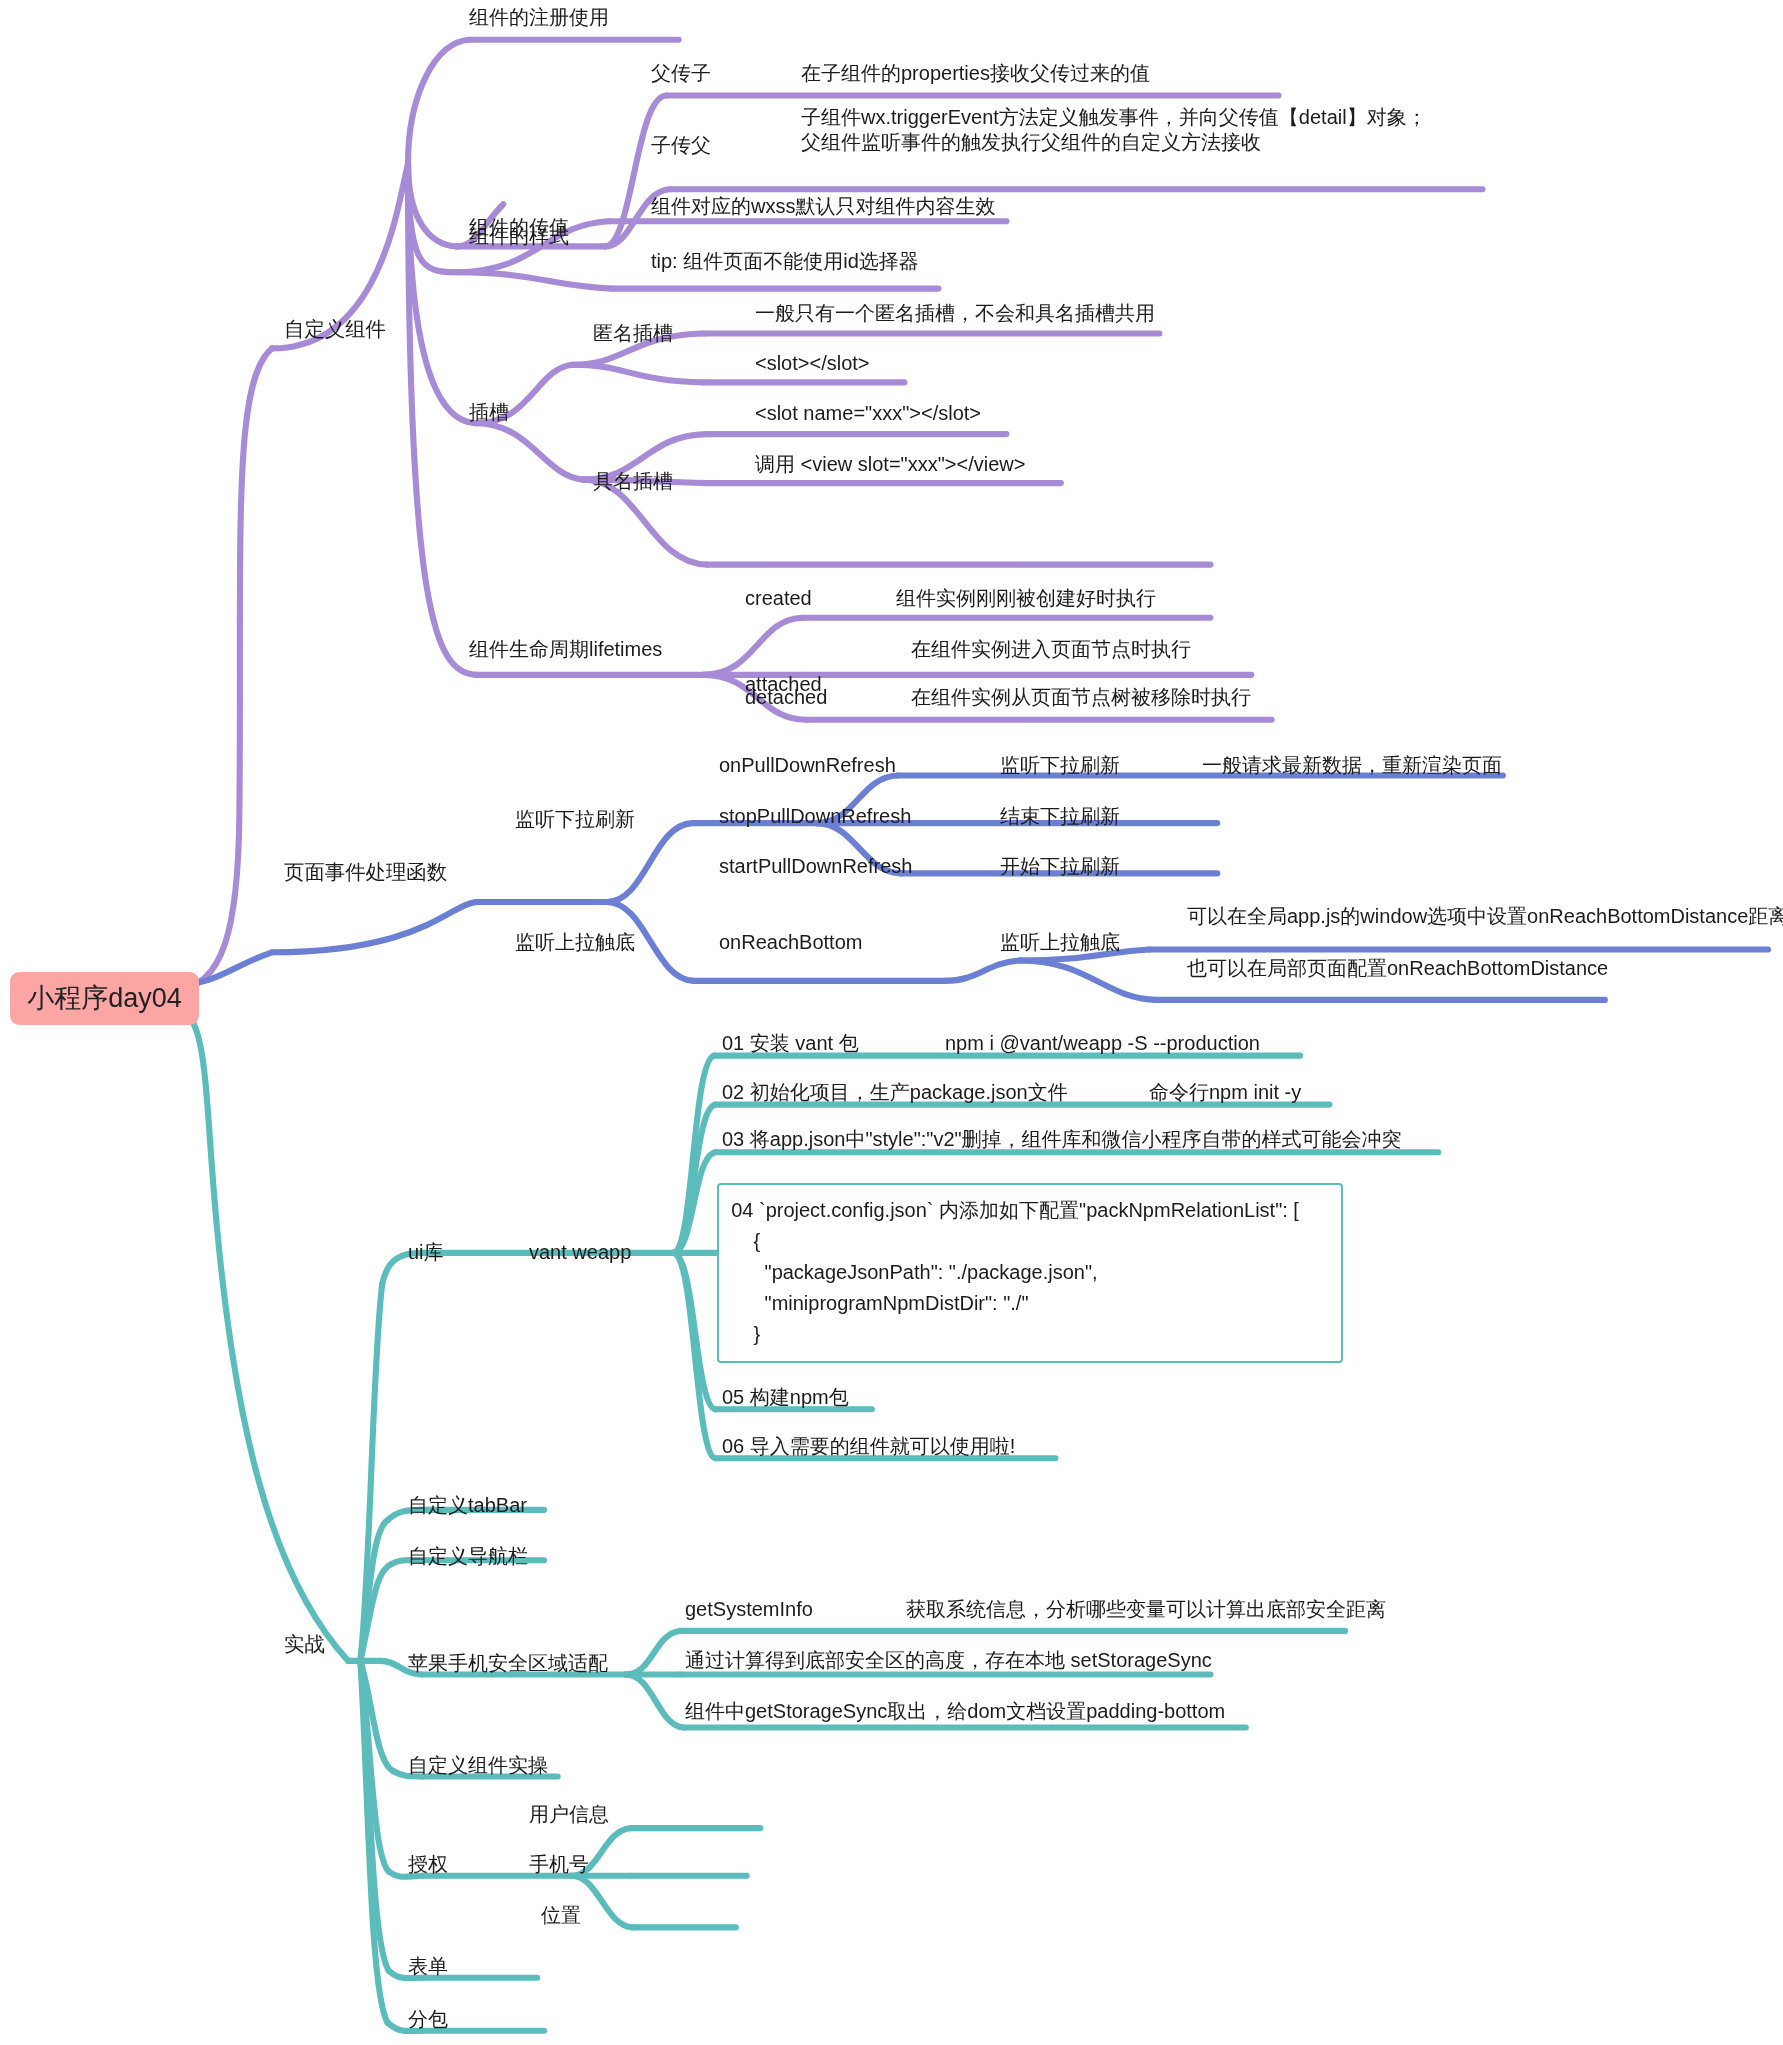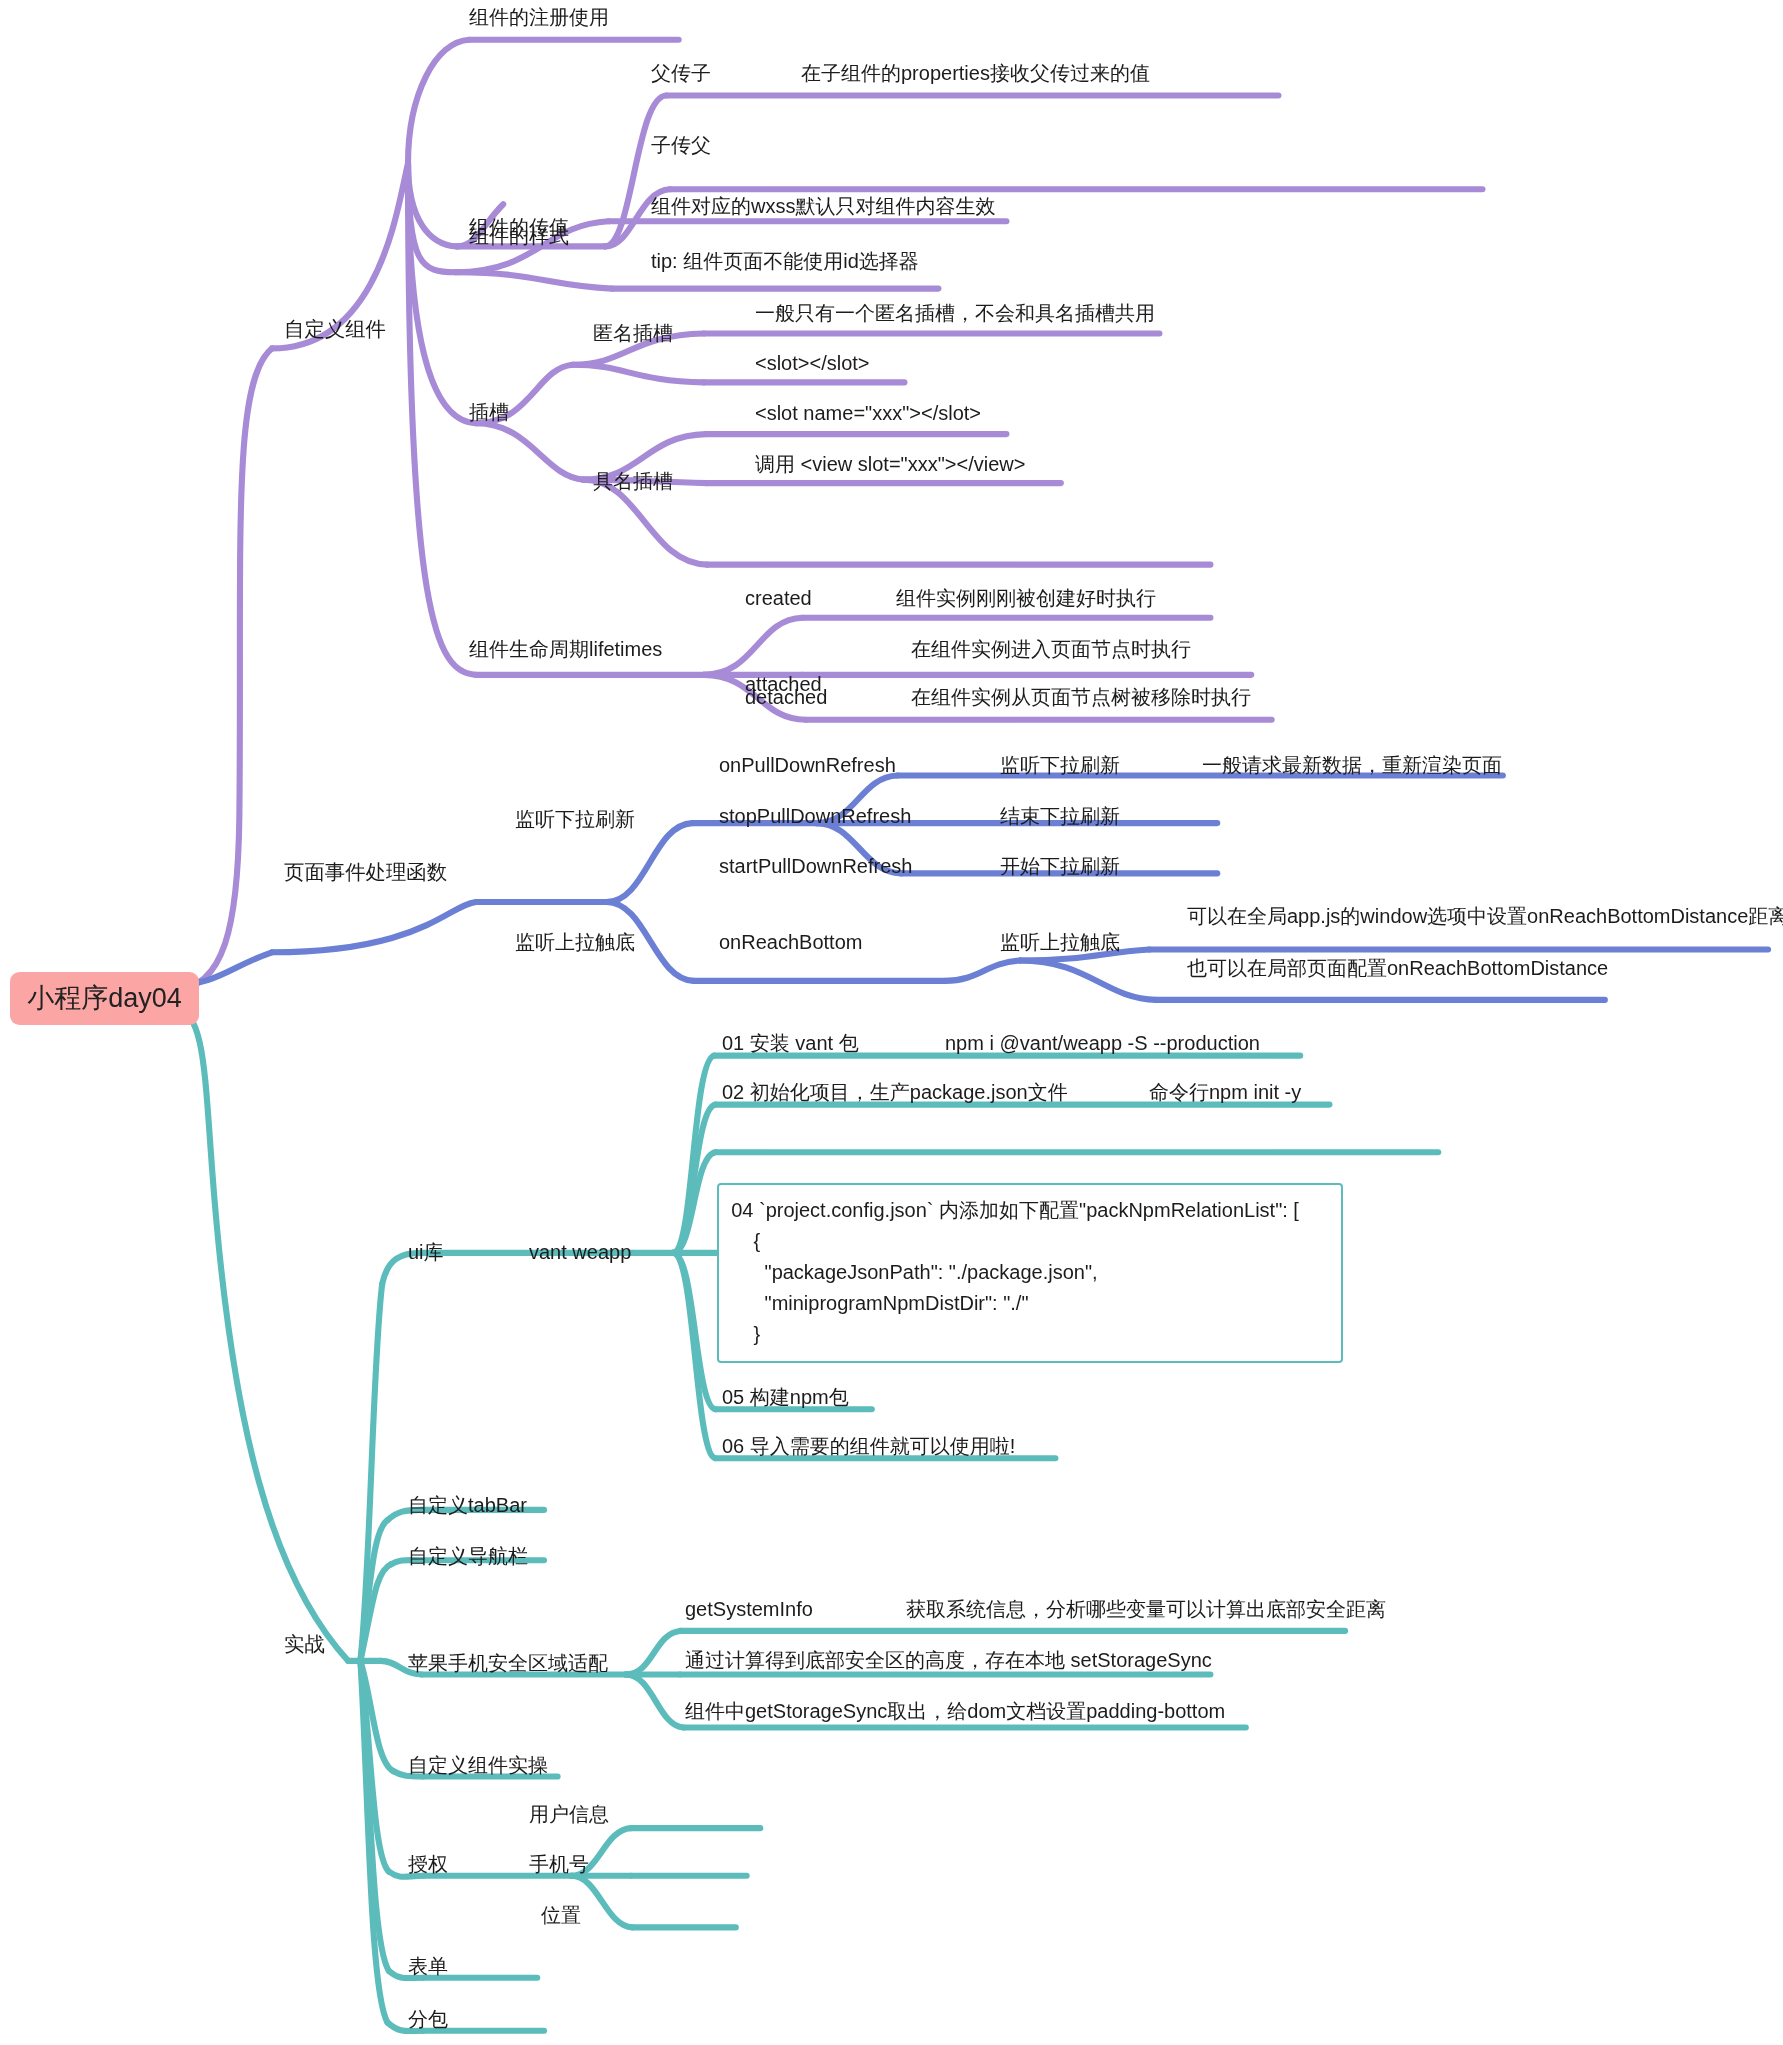--- a/index.html
+++ b/index.html
@@ -169,20 +169,22 @@
   </svg>
 
   <div class="node lvl-root" style="left:9.5px;top:972px;">小程序day04</div>
 
   <div class="node lvl-1" style="left:284px;top:317px;">自定义组件</div>
   <div class="node lvl-2" style="left:469px;top:5.4px;">组件的注册使用</div>
   <div class="node lvl-2" style="left:469px;top:215px;">组件的传值</div>
   <div class="node lvl-3" style="left:651px;top:61px;">父传子</div>
   <div class="node lvl-4" style="left:801px;top:61px;">在子组件的properties接收父传过来的值</div>
   <div class="node lvl-3" style="left:651px;top:133px;">子传父</div>
+  <div class="node lvl-4" style="left:801px;top:105px;">子组件wx.triggerEvent方法定义触发事件，并向父传值【detail】对象；
+父组件监听事件的触发执行父组件的自定义方法接收</div>
 
   <div class="node lvl-2" style="left:469px;top:224px;">组件的样式</div>
   <div class="node lvl-3" style="left:651px;top:194px;">组件对应的wxss默认只对组件内容生效</div>
   <div class="node lvl-3" style="left:651px;top:249px;">tip: 组件页面不能使用id选择器</div>
 
   <div class="node lvl-2" style="left:469px;top:400px;">插槽</div>
   <div class="node lvl-3" style="left:593px;top:321px;">匿名插槽</div>
   <div class="node lvl-4" style="left:755px;top:301px;">一般只有一个匿名插槽，不会和具名插槽共用</div>
   <div class="node lvl-4" style="left:755px;top:351px;">&lt;slot&gt;&lt;/slot&gt;</div>
   <div class="node lvl-3" style="left:593px;top:469px;">具名插槽</div>
@@ -213,20 +215,21 @@
   <div class="node lvl-4" style="left:1187px;top:904px;">可以在全局app.js的window选项中设置onReachBottomDistance距离</div>
   <div class="node lvl-4" style="left:1187px;top:956px;">也可以在局部页面配置onReachBottomDistance</div>
 
   <div class="node lvl-1" style="left:284px;top:1632px;">实战</div>
   <div class="node lvl-2" style="left:408px;top:1240px;">ui库</div>
   <div class="node lvl-2" style="left:529px;top:1240px;">vant weapp</div>
   <div class="node lvl-3" style="left:722px;top:1031px;">01 安装 vant 包</div>
   <div class="node lvl-4" style="left:945px;top:1031px;">npm i @vant/weapp -S --production</div>
   <div class="node lvl-3" style="left:722px;top:1080px;">02 初始化项目，生产package.json文件</div>
   <div class="node lvl-4" style="left:1149px;top:1080px;">命令行npm init -y</div>
+  <div class="node lvl-3" style="left:722px;top:1127px;">03 将app.json中"style":"v2"删掉，组件库和微信小程序自带的样式可能会冲突</div>
   <div class="codebox" style="left:717px;top:1183px;width:598px;">04 `project.config.json` 内添加如下配置"packNpmRelationList": [
     {
       "packageJsonPath": "./package.json",
       "miniprogramNpmDistDir": "./"
     }</div>
   <div class="node lvl-3" style="left:722px;top:1385px;">05 构建npm包</div>
   <div class="node lvl-3" style="left:722px;top:1434px;">06 导入需要的组件就可以使用啦!</div>
 
   <div class="node lvl-2" style="left:408px;top:1493px;">自定义tabBar</div>
   <div class="node lvl-2" style="left:408px;top:1544px;">自定义导航栏</div>

